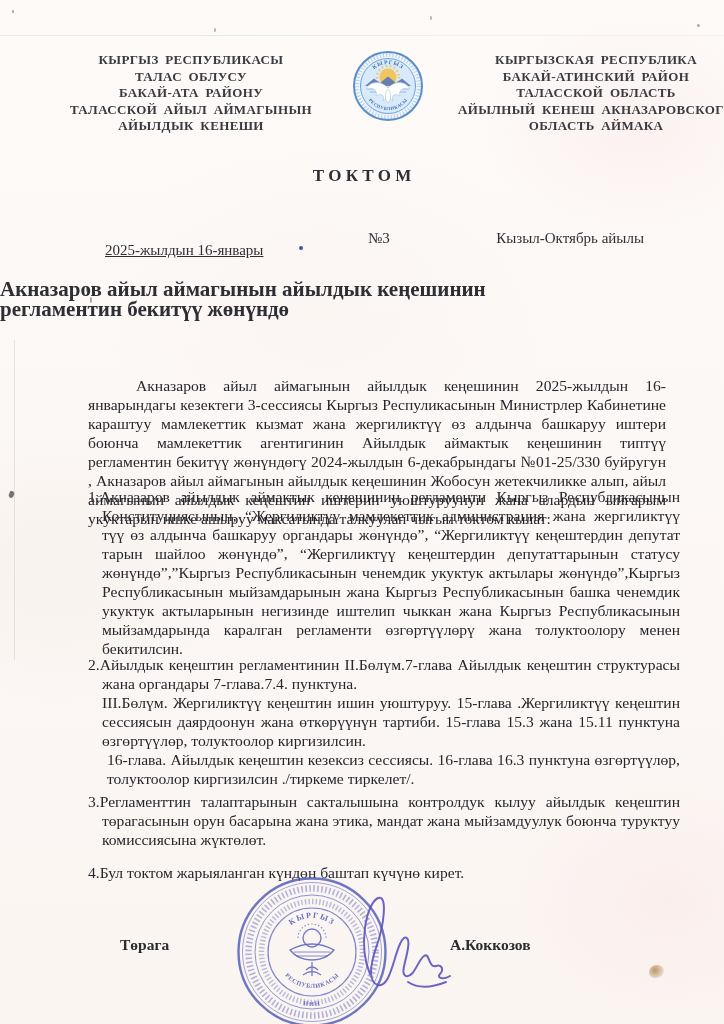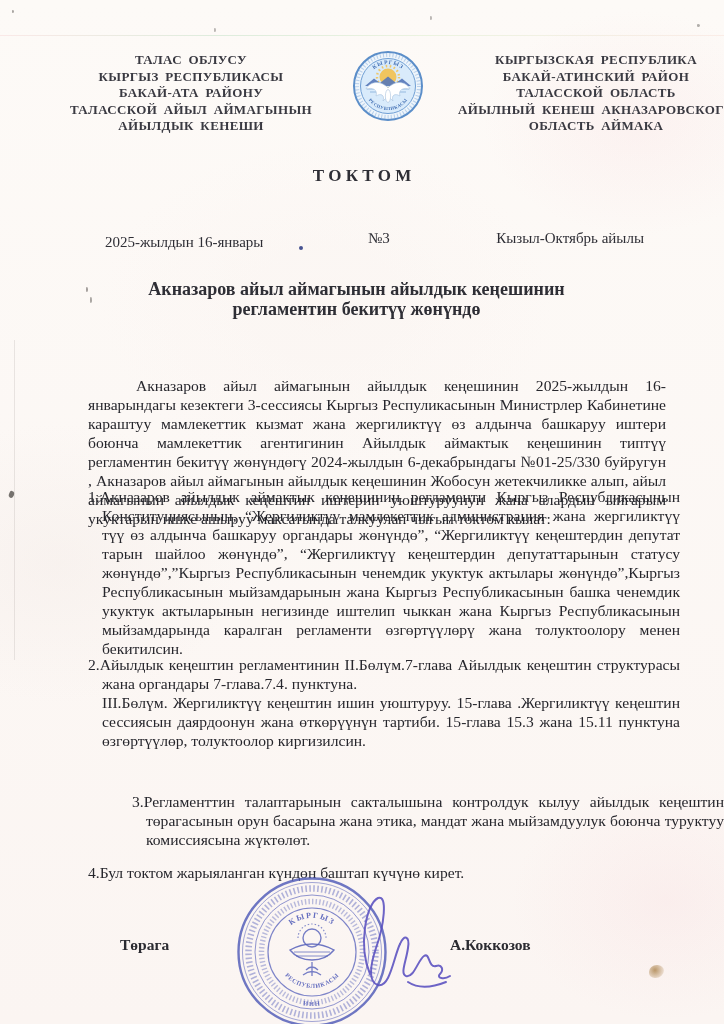--- a/index.html
+++ b/index.html
@@ -35,34 +35,34 @@
   
   .org-block{position:absolute;top:52px;text-align:center;font-weight:bold;
     font-size:13px;line-height:16.5px;letter-spacing:.35px;word-spacing:3px;color:#3a3a42;}
   .org-left{left:38px;width:306px;}
   .org-right{left:452px;width:288px;}
   .emblem{position:absolute;left:352px;top:50px;width:72px;height:72px;}
   
   .doc-title{position:absolute;left:0;right:0;top:166px;text-align:center;
     font-weight:bold;font-size:17px;color:#2e2e35;}
   .dateline{position:absolute;left:0;right:0;top:230px;font-size:15px;color:#2e2e35;}
-  .dl-date{position:absolute;left:105px;top:4px;}
+  .dl-date{position:absolute;left:105px;top:12px;text-decoration:underline;}
   .dl-num{position:absolute;left:368px;top:0;}
   .dl-place{position:absolute;right:80px;top:0;}
-  .subject{position:absolute;left:0;right:11px;top:279px;text-align:center;
-    font-weight:bold;font-size:18px;line-height:20px;color:#2e2e35;}
+  .subject{position:absolute;left:0;right:11px;top:279px;text-align:left;
+    font-weight:bold;font-size:21px;line-height:20px;color:#2e2e35;}
   
   .bodytext{font-size:15.6px;line-height:19px;text-align:justify;color:#26262c;}
   .intro{position:absolute;left:88px;width:578px;top:337px;text-indent:48px;margin-top:39px;}
   .item{position:absolute;left:88px;width:578px;padding-left:14px;text-indent:-14px;}
   .item p{margin:0;}
   .item p + p{text-indent:0;}
   .i1{top:487px;}
   .i2{top:655px;}
-  .i3{top:792px;margin-left:44px;}
+  .i3{top:792px;}
   .i4{top:863px;}
   .sub16{margin-left:5px !important;}
   
   .sig-title{position:absolute;left:120px;top:936px;font-weight:bold;font-size:15.5px;}
   .sig-name{position:absolute;left:450px;top:936px;font-weight:bold;font-size:15.5px;}
   .stamp{position:absolute;left:236px;top:876px;width:152px;height:152px;opacity:.92;}
   .signature{position:absolute;left:348px;top:886px;width:112px;height:118px;}
 </style>
 </head>
 <body>
@@ -77,22 +77,22 @@
   <div class="speck t1"></div>
   <div class="speck t2"></div>
   <div class="speck t3"></div>
   <div class="speck t4"></div>
   <div class="dot-blue"></div>
   <div class="smudge-brown"></div>
   <div class="arc-left a1"></div>
   <div class="arc-left a2"></div>
 
   <div class="org-block org-left">
+    <div>КЫРГЫЗ  РЕСПУБЛИКАСЫ</div>
     <div>ТАЛАС  ОБЛУСУ</div>
-    <div>КЫРГЫЗ  РЕСПУБЛИКАСЫ</div>
     <div>БАКАЙ-АТА  РАЙОНУ</div>
     <div>ТАЛАССКОЙ АЙЫЛ  АЙМАГЫНЫН</div>
     <div>АЙЫЛДЫК КЕНЕШИ</div>
   </div>
 
   <svg class="emblem" viewBox="0 0 72 72">
     <circle cx="36" cy="36" r="34" fill="#eef5fb" stroke="#5b8ec9" stroke-width="2"></circle>
     <circle cx="36" cy="36" r="31" fill="none" stroke="#7da7d9" stroke-width="4" stroke-dasharray="1 2.2" opacity=".5"></circle>
     <circle cx="36" cy="36" r="27.5" fill="#d9ebfb" stroke="#6f9fd4" stroke-width="1"></circle>
     <circle cx="36" cy="27" r="8.5" fill="#f2c14e" opacity=".9"></circle>
@@ -135,20 +135,21 @@
     <div>регламентин  бекитүү  жөнүндө</div>
   </div>
 
   <div class="bodytext intro">Акназаров айыл    аймагынын айылдык    кеңешинин 2025-жылдын 16-январындагы  кезектеги  3-сессиясы    Кыргыз  Респуликасынын  Министрлер Кабинетине  караштуу мамлекеттик  кызмат жана жергиликтүү өз  алдынча  башкаруу иштери боюнча мамлекеттик  агентигинин  Айылдык аймактык кеңешинин  типтүү регламентин бекитүү  жөнүндөгү  2024-жылдын 6-декабрындагы  №01-25/330 буйругун , Акназаров айыл аймагынын  айылдык кеңешинин Жобосун жетекчиликке  алып, айыл аймагынын  айылдык  кеңештин  иштерин уюштуруунун жана  алардын  ыйгарым укуктарын ишке  ашыруу максатында талкуулап  чыгып   токтом кылат:</div>
 
   <div class="bodytext item i1">1.Акназаров  айылдык  аймактык  кеңешинин регламенти  Кыргыз  Республикасынын Конституциясынын, “Жергиликтүү    мамлекеттик  администрация жана  жергиликтүү түү  өз  алдынча  башкаруу органдары  жөнүндө”, “Жергиликтүү кеңештердин  депутат тарын шайлоо жөнүндө”, “Жергиликтүү кеңештердин депутаттарынын статусу жөнүндө”,”Кыргыз  Республикасынын  ченемдик  укуктук актылары   жөнүндө”,Кыргыз Республикасынын  мыйзамдарынын  жана  Кыргыз  Республикасынын  башка ченемдик укуктук  актыларынын негизинде  иштелип  чыккан  жана Кыргыз     Республикасынын мыйзамдарында   каралган регламенти  өзгөртүүлөрү жана  толуктоолору  менен бекитилсин.</div>
 
   <div class="bodytext item i2">
     <p>2.Айылдык кеңештин  регламентинин II.Бөлүм.7-глава Айылдык  кеңештин  структурасы жана  органдары  7-глава.7.4.  пунктуна.</p>
     <p>III.Бөлүм. Жергиликтүү  кеңештин  ишин  уюштуруу. 15-глава .Жергиликтүү кеңештин сессиясын  даярдоонун  жана өткөрүүнүн  тартиби. 15-глава  15.3   жана  15.11 пунктуна өзгөртүүлөр,  толуктоолор  киргизилсин.</p>
+    <p class="sub16">16-глава.  Айылдык  кеңештин  кезексиз  сессиясы. 16-глава  16.3 пунктуна    өзгөртүүлөр, толуктоолор  киргизилсин ./тиркеме  тиркелет/.</p>
   </div>
 
   <div class="bodytext item i3">3.Регламенттин  талаптарынын  сакталышына  контролдук  кылуу айылдык  кеңештин төрагасынын  орун  басарына  жана  этика, мандат жана  мыйзамдуулук  боюнча туруктуу  комиссиясына  жүктөлөт.</div>
   <div class="bodytext item i4">4.Бул  токтом  жарыяланган  күндөн  баштап  күчүнө   кирет.</div>
 
   <div class="sig-title">Төрага</div>
 
   <svg class="stamp" viewBox="0 0 152 152">
     <g stroke="#4652b5" fill="none">
       <circle cx="76" cy="76" r="73.5" stroke-width="2.4" opacity=".85"></circle>

